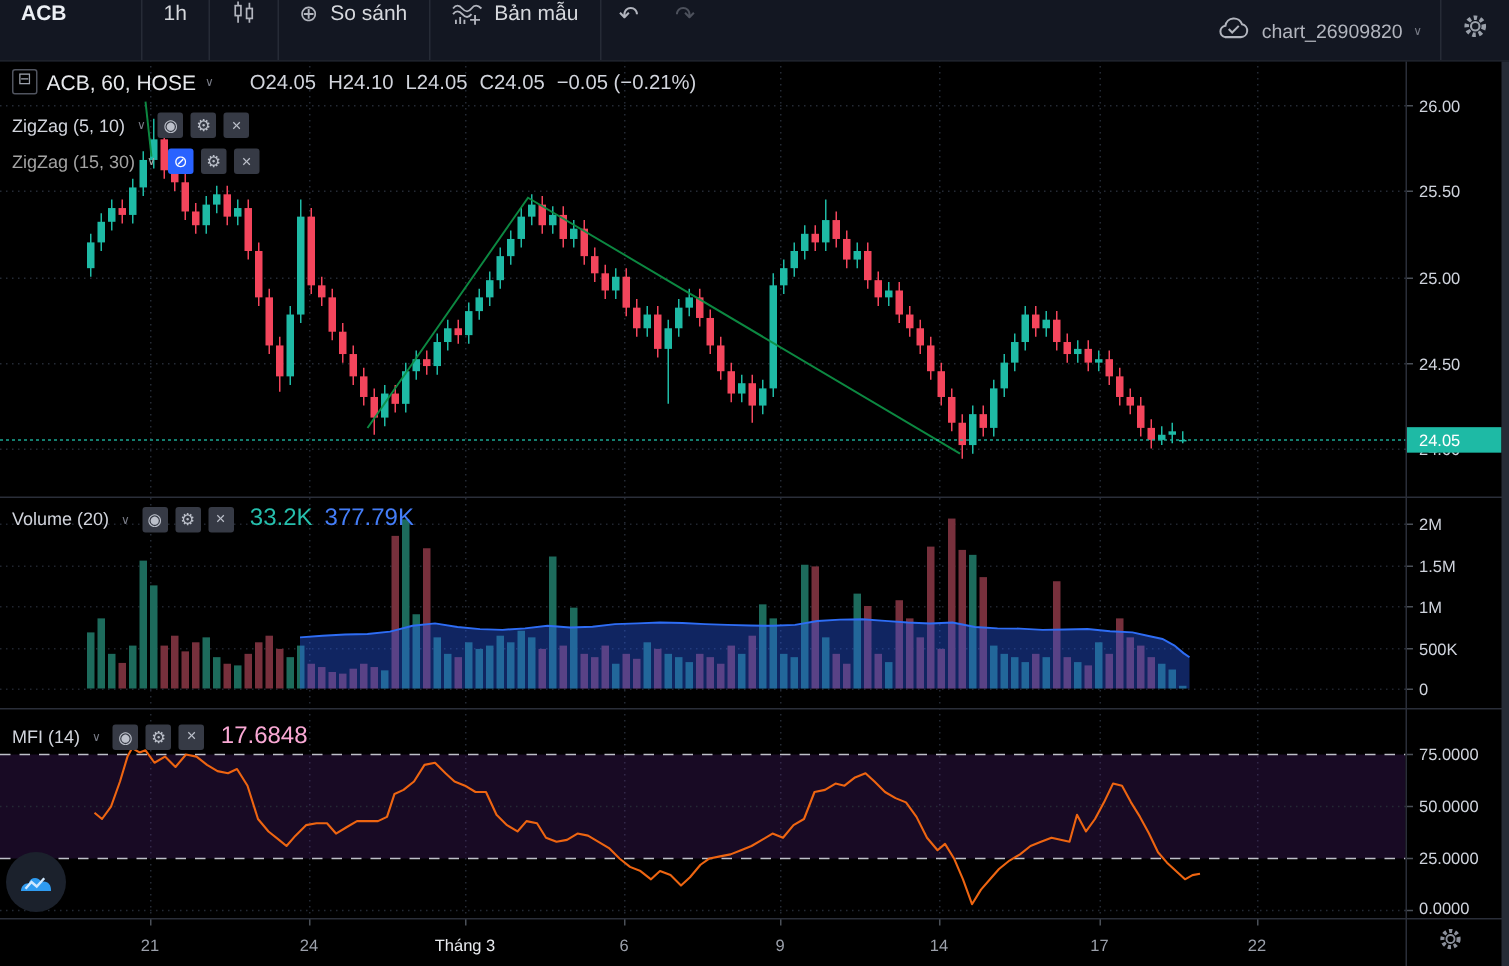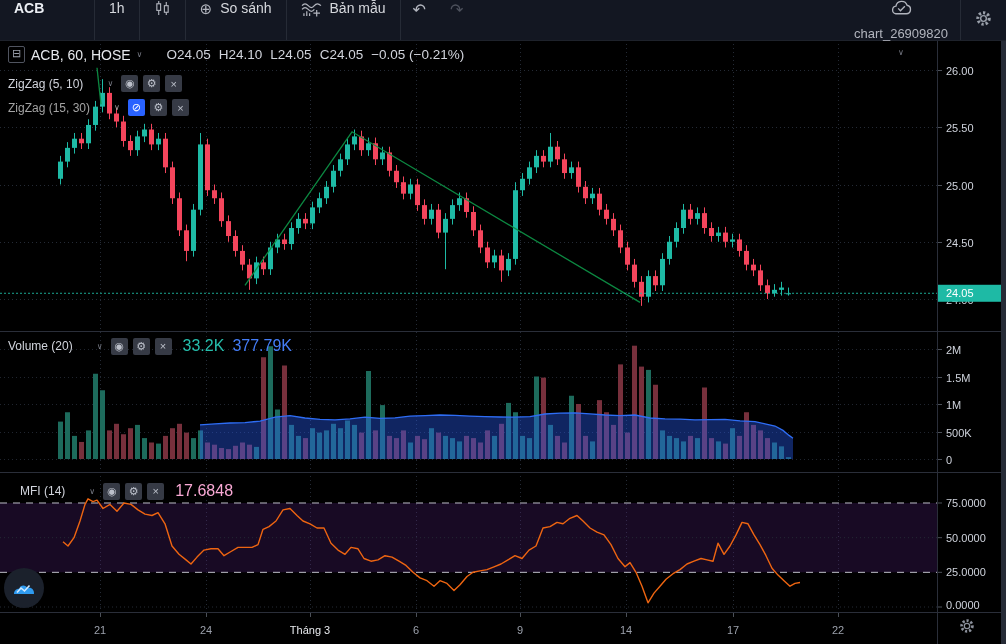--- a/index.html
+++ b/index.html
@@ -11,38 +11,38 @@
            display:flex;align-items:stretch;z-index:6;border-bottom:1px solid #1e222b;}
   .tb-item{display:flex;align-items:flex-start;gap:8px;padding:0 14px;font-size:14px;color:#d6d8dd;
            border-right:1px solid #262b36;cursor:pointer;white-space:nowrap;}
   .tb-item.sym{font-weight:bold;min-width:66px;color:#eceff4;}
   .tb-item.noborder{border-right:none;}
   .tb-glyph{font-size:15px;color:#b2b5be;}
   .tb-arrow{font-size:16px;color:#b2b5be;padding:0 8px;cursor:pointer;}
   .tb-arrow.dim{color:#4d515c;}
   .tb-spacer{flex:1;border-right:none;}
   .tb-right{display:flex;align-items:stretch;}
-  .chart-name{display:flex;align-items:center;gap:7px;padding:0 12px;font-size:13px;color:#b2b5be;cursor:pointer;flex-direction:column;}
+  .chart-name{display:flex;align-items:center;gap:7px;padding:0 12px;font-size:13px;color:#b2b5be;cursor:pointer;}
   .chev{font-size:8px;color:#787b86;}
   .tb-gear{display:flex;align-items:center;padding:0 13px;border-left:1px solid #262b36;cursor:pointer;}
   
   #chart-svg{position:absolute;top:0;left:0;z-index:1;}
   .right-strip{position:absolute;top:40px;right:0;bottom:0;width:5px;background:#262b36;z-index:2;}
   
   .legend{position:absolute;display:flex;align-items:center;z-index:4;white-space:nowrap;}
   .lg-main{top:46px;left:8px;font-size:14px;gap:6px;}
   .collapse-box{width:15px;height:15px;border:1px solid #50545f;border-radius:2px;color:#9ca1ac;
                 font-size:11px;line-height:13px;text-align:center;cursor:pointer;}
   .lg-title{color:#e6e8ec;font-size:14px;cursor:pointer;}
   .ohlc{display:flex;align-items:center;margin-left:10px;font-size:13.5px;}
   .ohlc .k{color:#d1d4dc;margin-left:8px;}
   .ohlc .v{color:var(--teal);}
   .ohlc .chg{color:var(--teal);margin-left:8px;}
   .lg-row{gap:2px;}
-  .lg-name{font-size:12px;color:#d1d4dc;margin-right:18px;cursor:pointer;}
+  .lg-name{font-size:12px;color:#d1d4dc;margin-right:2px;cursor:pointer;}
   .lg-row .chev{margin:0 6px 0 4px;}
   .lg-row.dim .lg-name,.lg-row.dim .chev{color:#a3a3a3;}
   .lg-btn{width:17px;height:17px;background:#363a45;border-radius:2px;color:#bcc0ca;font-size:11px;
           display:inline-flex;align-items:center;justify-content:center;margin-right:3px;cursor:pointer;}
   .lg-btn.blue{background:#2962ff;color:#fff;}
   .lg-val{font-size:16px;margin-left:6px;}
   
   .tv-logo{position:absolute;left:3px;top:567px;width:42px;height:42px;z-index:5;cursor:pointer;}
   .ts-gear{position:absolute;left:958px;top:617px;z-index:4;cursor:pointer;}
 </style>
@@ -548,21 +548,21 @@
 <div class="legend lg-row" style="top:337px;left:8px;">
   <span class="lg-name">Volume (20)</span>
   <span class="chev">∨</span>
   <span class="lg-btn">◉</span>
   <span class="lg-btn">⚙</span>
   <span class="lg-btn">×</span>
   <span class="lg-val" style="color:#26bfad;">33.2K</span>
   <span class="lg-val" style="color:#447df7;">377.79K</span>
 </div>
 
-<div class="legend lg-row" style="top:482px;left:20px;">
+<div class="legend lg-row" style="top:482px;left:8px;">
   <span class="lg-name">MFI (14)</span>
   <span class="chev">∨</span>
   <span class="lg-btn">◉</span>
   <span class="lg-btn">⚙</span>
   <span class="lg-btn">×</span>
   <span class="lg-val" style="color:#f9a8d4;">17.6848</span>
 </div>
 
 <div class="tv-logo">
   <svg width="42" height="42" viewBox="0 0 42 42">

